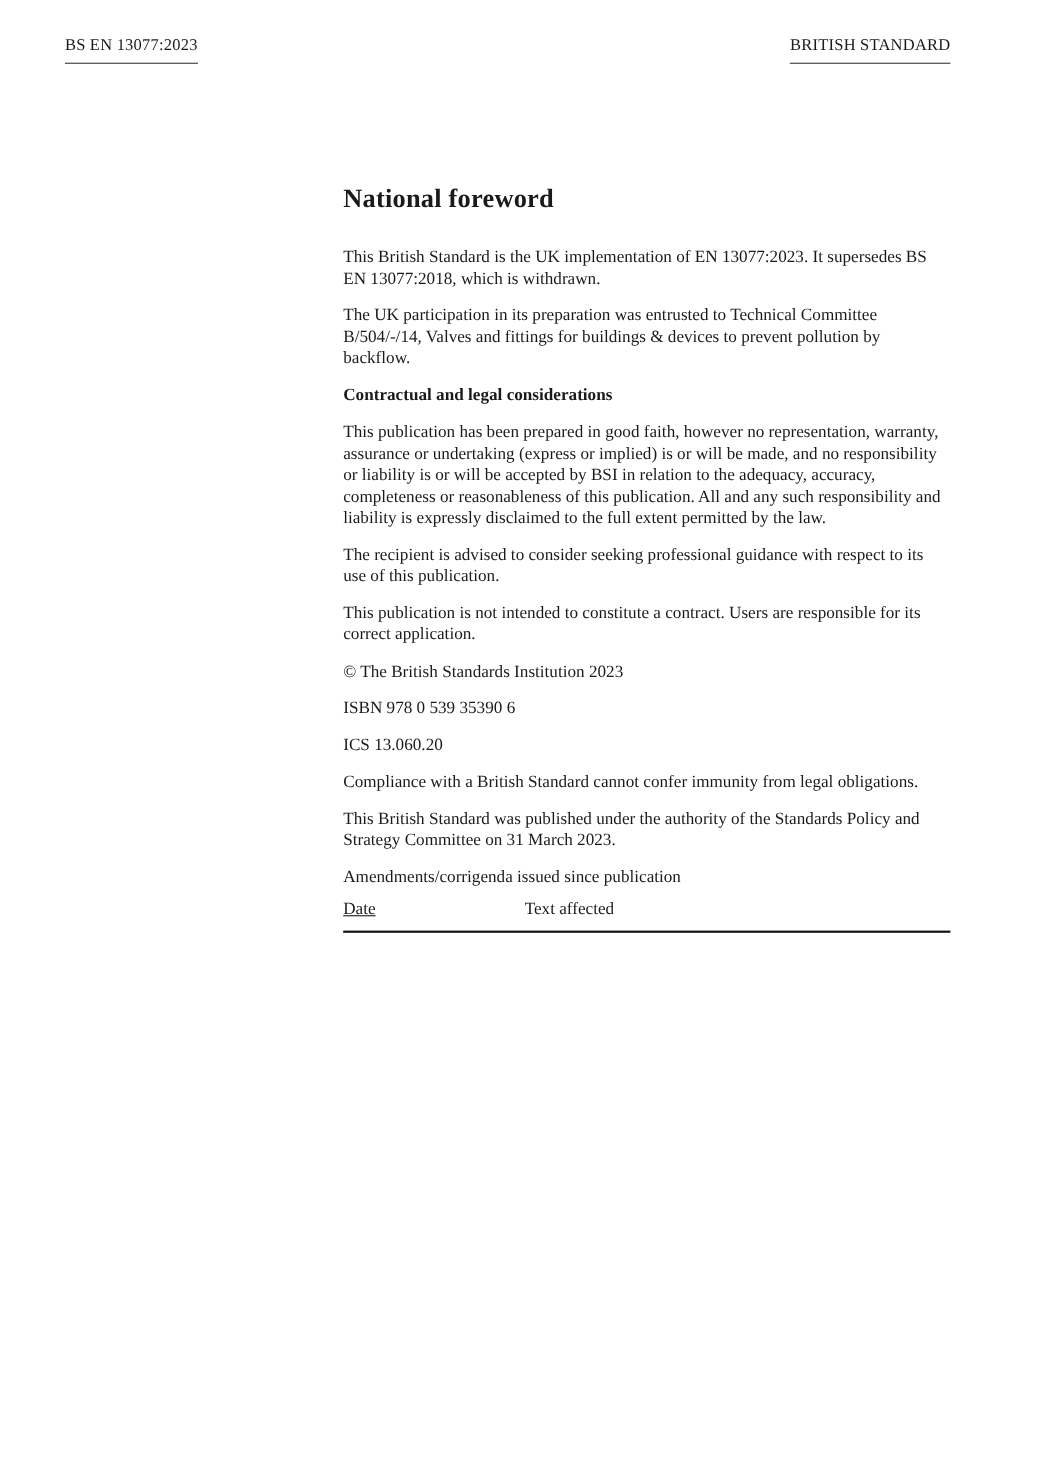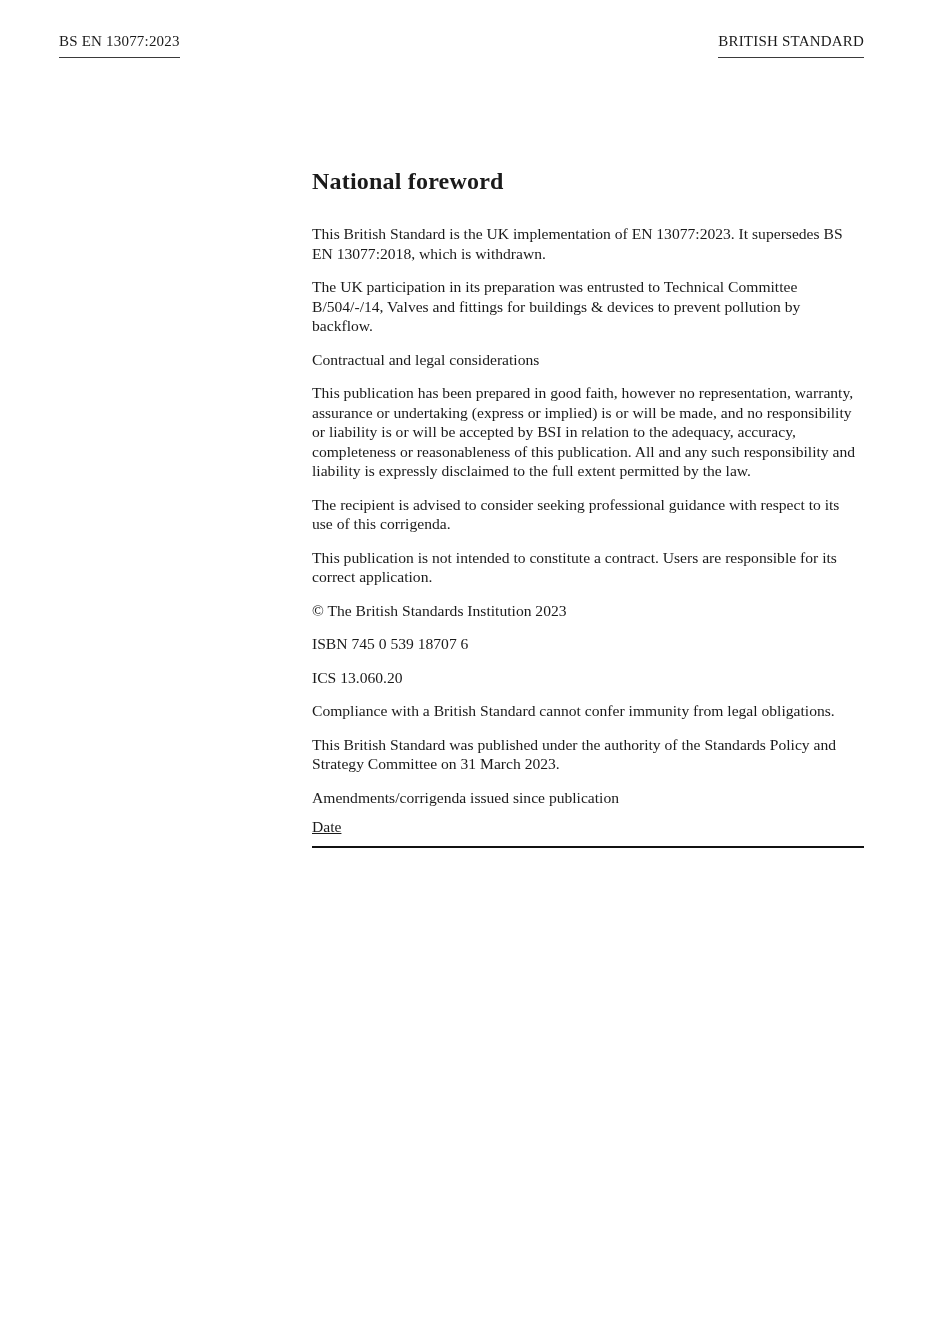--- a/index.html
+++ b/index.html
@@ -67,21 +67,21 @@
     font-weight: bold;
     margin-bottom: 28px;
     letter-spacing: 0.2px;
   }
 
   .content p {
     margin-bottom: 14px;
   }
 
   .content .subheading {
-    font-weight: normal;
+    font-weight: bold;
     margin-bottom: 14px;
   }
 
   .content p.bold {
     font-weight: normal;
   }
 
   
   .amendments-heading {
     font-weight: normal;
@@ -126,40 +126,41 @@
     <p>This British Standard is the UK implementation of EN 13077:2023. It supersedes BS EN 13077:2018, which is withdrawn.</p>
 
     <p>The UK participation in its preparation was entrusted to Technical Committee B/504/-/14, Valves and fittings for buildings &amp; devices to prevent pollution by backflow.</p>
 
 
     <div class="subheading">Contractual and legal considerations</div>
 
     <p>This publication has been prepared in good faith, however no representation, warranty, assurance or undertaking (express or implied) is or will be made, and no responsibility or liability is or will be accepted by BSI in relation to the adequacy, accuracy, completeness or reasonableness of this publication. All and any such responsibility and liability is expressly disclaimed to the full extent permitted by the law.</p>
 
 
-    <p>The recipient is advised to consider seeking professional guidance with respect to its use of this corrigenda.</p>
+    <p>The recipient is advised to consider seeking professional guidance with respect to its use of this publication.</p>
 
     <p>This publication is not intended to constitute a contract. Users are responsible for its correct application.</p>
 
     <p class="copyright-block">
       </p>
       <div>© The British Standards Institution 2023</div>
     <p></p>
 
-    <p>ISBN 745 0 539 18707 6</p>
+    <p>ISBN 978 0 539 35390 6</p>
 
     <p>ICS 13.060.20</p>
 
     <p class="bold">Compliance with a British Standard cannot confer immunity from legal obligations.</p>
 
     <p>This British Standard was published under the authority of the Standards Policy and Strategy Committee on 31 March 2023.</p>
 
     <div class="amendments-heading">Amendments/corrigenda issued since publication</div>
 
     <div class="amend-table">
       <div class="amend-header-row">
         <span class="amend-col-date">Date</span>
+        <span class="amend-col-text">Text affected</span>
       </div>
     </div>
 
   </main>
 
 </div>
 
 </body></html>

